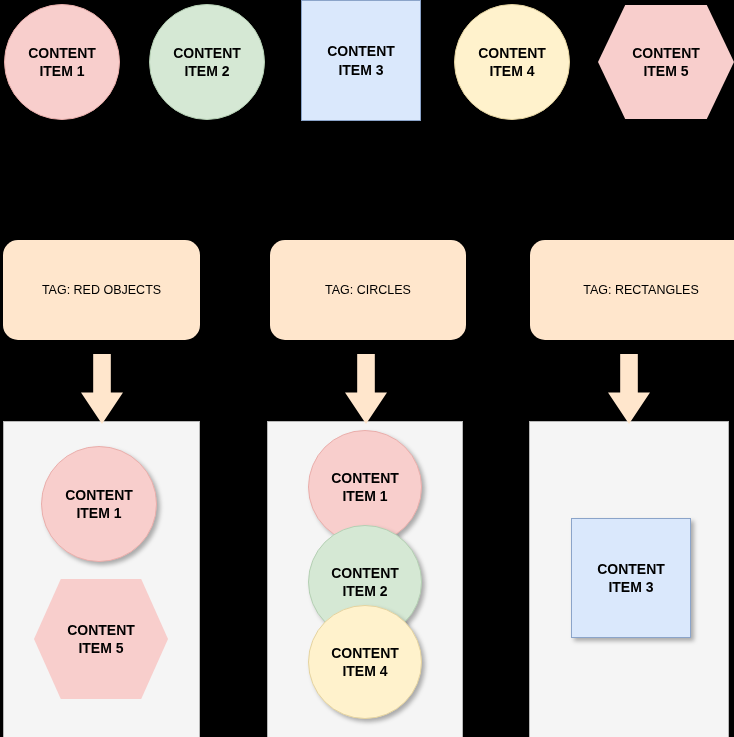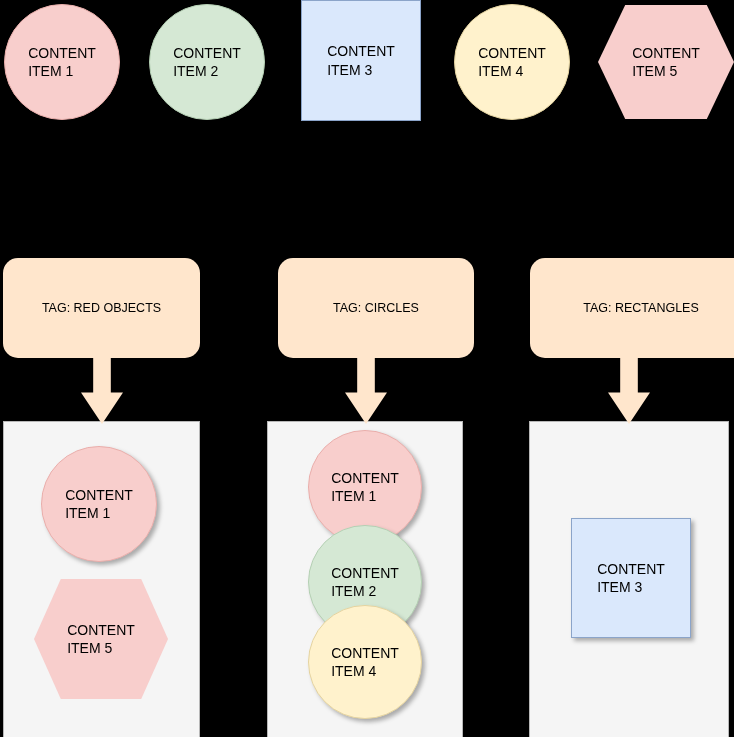--- a/index.html
+++ b/index.html
@@ -9,22 +9,23 @@
     overflow: hidden;
     background: #000000;
     font-family: "Liberation Sans", "DejaVu Sans", sans-serif;
     color: #000;
   }
   .node {
     position: absolute;
     display: flex;
     align-items: center;
     justify-content: center;
-    text-align: left;
+    text-align: center;
     box-sizing: border-box;
+    font-weight: bold;
   }
   .node .lbl {
     white-space: pre-line;
     line-height: 1.32;
     font-size: 14px;
   }
   
   .circle { border-radius: 50%; }
   .pink   { background: #f8cecc; border: 1px solid #e9aeab; }
   .green  { background: #d5e8d4; border: 1px solid #b4cfb3; }
@@ -35,30 +36,30 @@
     border: none;
   }
   #item1 { left: 4px;   top: 4px; width: 116px; height: 116px; }
   #item2 { left: 149px; top: 4px; width: 116px; height: 116px; }
   #item3 { left: 301px; top: 0px; width: 120px; height: 121px; }
   #item4 { left: 454px; top: 4px; width: 116px; height: 116px; }
   #item5 { left: 598px; top: 5px; width: 136px; height: 114px; }
   
   .tag {
     position: absolute;
-    top: 258px; height: 100px;
+    top: 240px; height: 100px;
     background: #ffe6cc;
     border-radius: 15px;
     display: flex; align-items: center; justify-content: center;
     text-align: center;
     font-size: 12.5px;
     box-sizing: border-box;
   }
   #tag1 { left: 3px;   width: 197px; }
-  #tag2 { left: 270px; width: 196px; margin-left: 8px; }
+  #tag2 { left: 270px; width: 196px; }
   #tag3 { left: 530px; width: 222px; }
   
   .down-arrow {
     position: absolute;
     top: 354px; width: 42px; height: 70px;
     background: #ffe6cc;
     clip-path: polygon(29% 0%, 71% 0%, 71% 55%, 100% 55%, 50% 100%, 0% 55%, 29% 55%);
     z-index: 5;
   }
   #arrow1 { left: 81px; }

